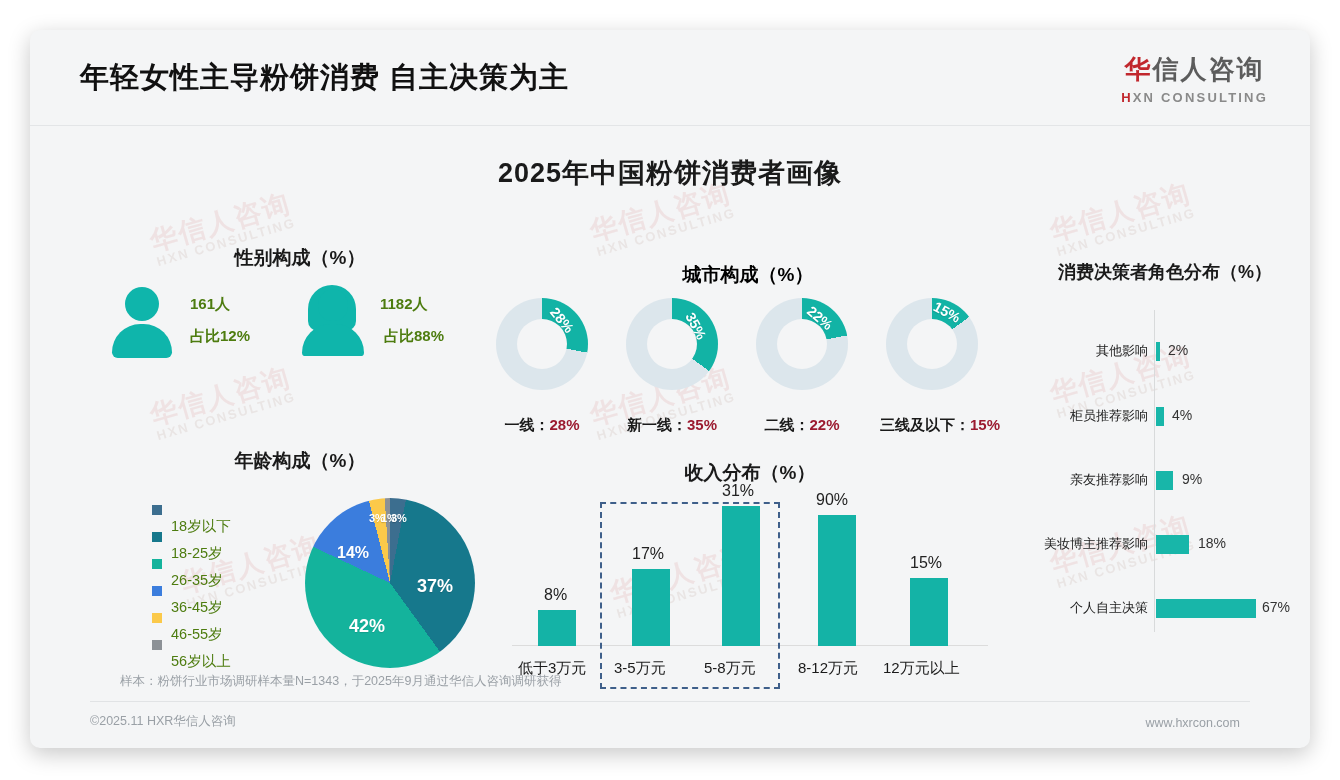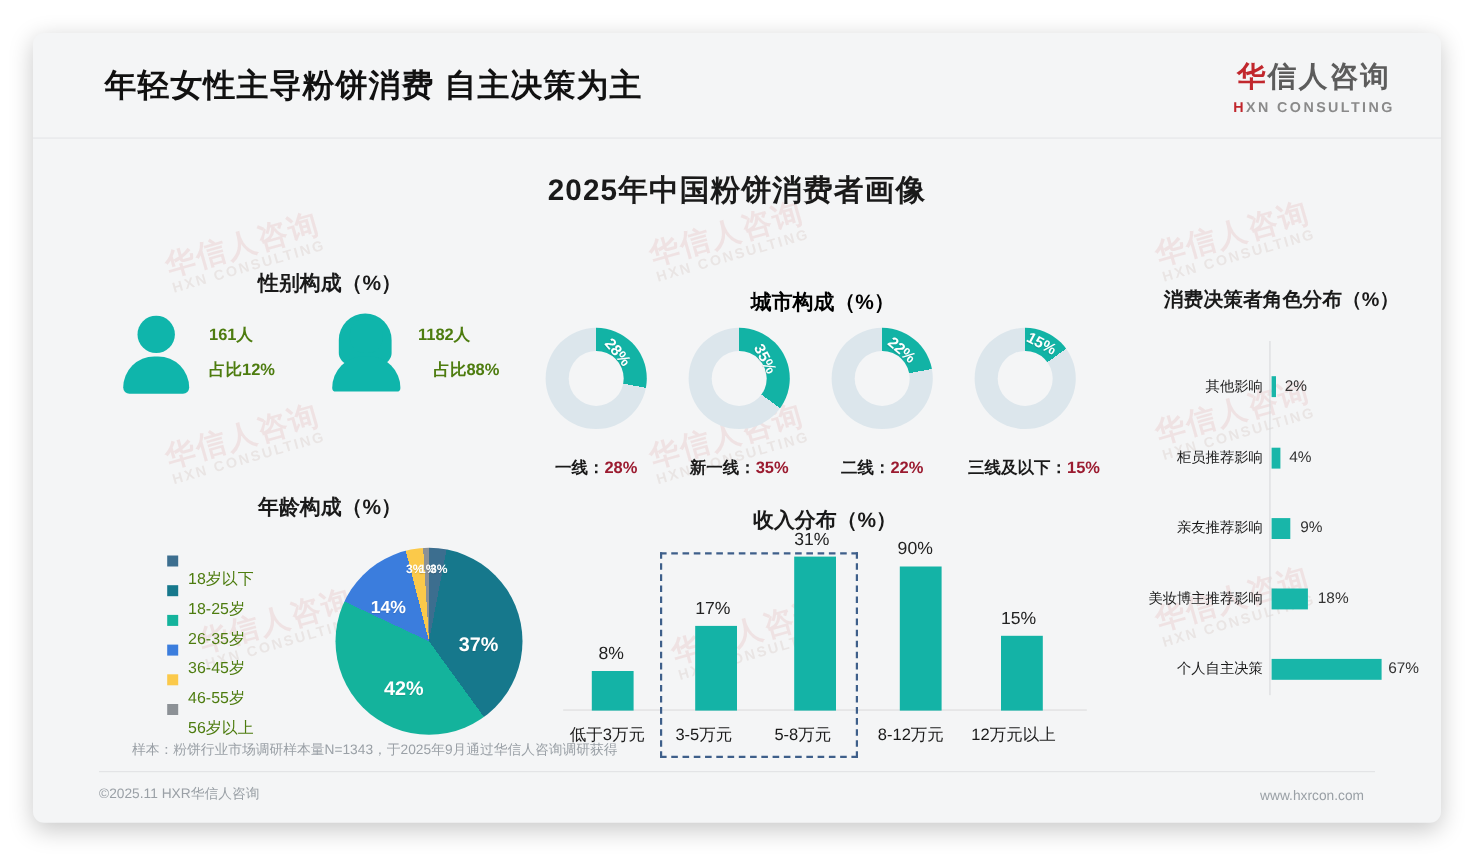--- a/index.html
+++ b/index.html
@@ -32,21 +32,21 @@
   }
   .wm .wm-cn { font-size: 27px; font-weight: 700; letter-spacing: 2px; color:#e9cdcd; }
   .wm .wm-en { font-size: 13px; font-weight: 700; letter-spacing: 2px; color: #ddd2cf; }
 
   
   #header {
     position: absolute; left: 0; top: 0; width: 100%; height: 96px;
     border-bottom: 1px solid #e3e5e7;
   }
   #page-title {
-    position: absolute; left: 65px; top: 28px;
+    position: absolute; left: 50px; top: 28px;
     font-size: 29px; font-weight: 700; color: #111; letter-spacing: 1px;
     white-space: nowrap;
   }
   #logo { position: absolute; right: 42px; top: 22px; text-align: center; }
   #logo .logo-cn { font-size: 26px; font-weight: 700; color: #5c5c5c; letter-spacing: 2px; white-space: nowrap;}
   #logo .logo-cn .red { color: #c1272d; }
   #logo .logo-en { font-size: 13px; font-weight: 700; color: #8a8a8a; letter-spacing: 2.2px; margin-top: 3px;}
   #logo .logo-en .red { color: #c1272d; }
 
   
@@ -203,21 +203,21 @@
     </div>
     <div class="ginfo" style="left:100px; top:50px;">161人</div>
     <div class="ginfo" style="left:100px; top:82px;">占比12%</div>
 
     <div class="person female" style="left:212px; top:38px; width:62px; height:72px;">
       <div class="hair"></div>
         <div class="head" style="margin-top:6px;"></div>
         <div class="body"></div>
     </div>
     <div class="ginfo" style="left:290px; top:50px;">1182人</div>
-    <div class="ginfo" style="left:304px; top:82px;">占比88%</div>
+    <div class="ginfo" style="left:294px; top:82px;">占比88%</div>
   </div>
 
   <div id="city-block">
     <div id="city-title">城市构成（%）</div>
 
     <div class="donut-wrap" style="left:12px;">
       <div class="donut" style="background: conic-gradient(#12b3a5 0deg 100.8deg, #dce6ec 100.8deg 360deg);">
         <div class="hole"></div>
         <div class="pct" style="left:52px; top:14px; transform:rotate(50deg);">28%</div>
       </div>

